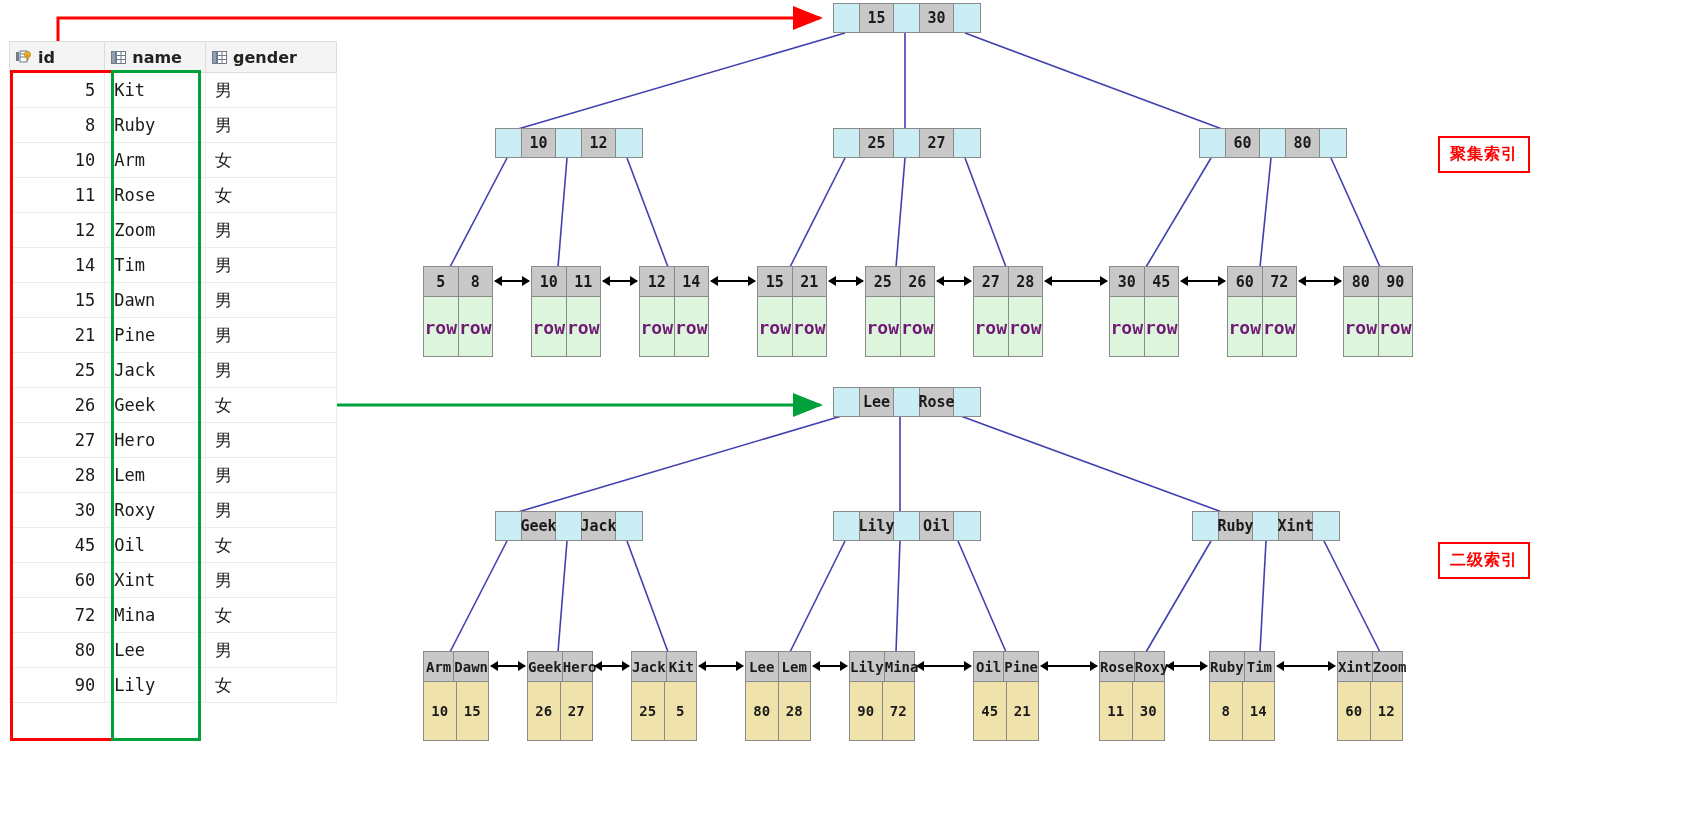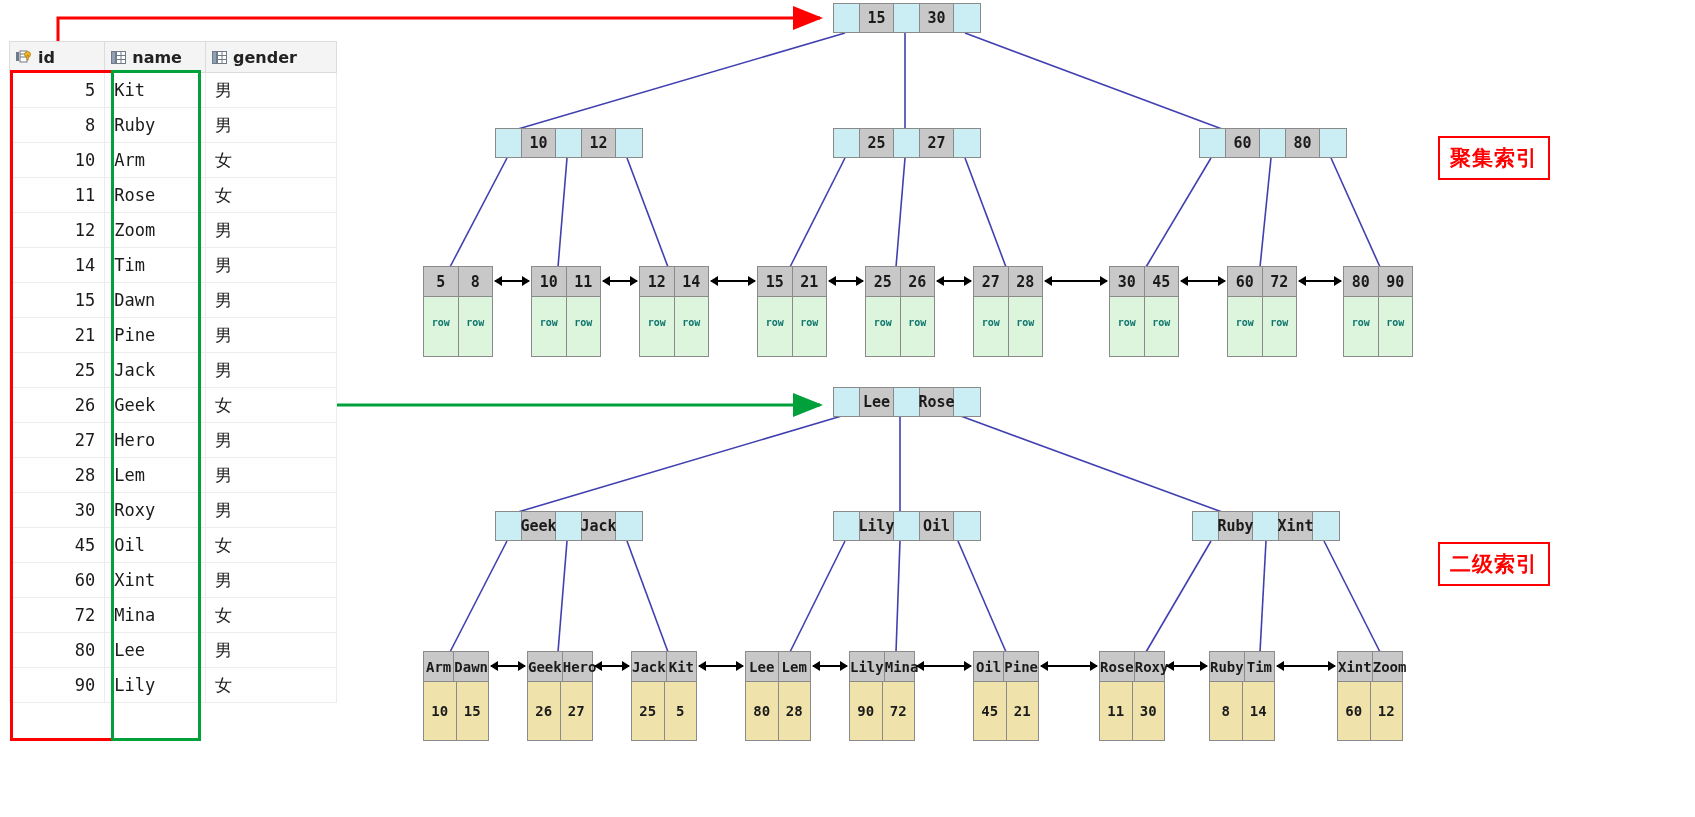--- a/index.html
+++ b/index.html
@@ -95,21 +95,21 @@
   .leaf .krow .kc:last-child{border-right:none;}
   .leaf .vrow{display:flex;border-top:1px solid #8a8a8a;}
   .leaf .vrow .vc{
     flex:1;display:flex;align-items:center;justify-content:center;
     box-sizing:border-box;border-right:1px solid #8a8a8a;
   }
   .leaf .vrow .vc:last-child{border-right:none;}
 
   .leaf.clustered .vrow{height:59px;}
   .leaf.clustered .vrow .vc{
-    background:#ddf5dd;color:#0f766e;font-size:10px;font-weight:bold;
+    background:#ddf5dd;color:#701a75;font-size:18px;font-weight:bold;
     align-items:flex-start;padding-top:20px;
   }
   .leaf.secondary .krow .kc{font-size:14px;}
   .leaf.secondary .vrow{height:58px;}
   .leaf.secondary .vrow .vc{
     background:#efe3ab;color:#1b1b1b;font-size:14px;font-weight:bold;
   }
 
   
   .sibling{position:absolute;height:2px;background:#000;}
@@ -120,21 +120,21 @@
   .sibling::before{left:-1px;border-right:8px solid #000;}
   .sibling::after{right:-1px;border-left:8px solid #000;}
 
   
   .seclabel{
     position:absolute;
     border:2px solid #ff0000;
     color:#ff0000;
     background:#fff;
     font-family:"DejaVu Sans","Liberation Sans",sans-serif;
-    font-size:21px;font-weight:bold;
+    font-size:16px;font-weight:bold;
     padding:6px 10px;
     letter-spacing:1px;
     white-space:nowrap;
   }
   svg.edges{position:absolute;left:0;top:0;width:1695px;height:817px;overflow:visible;}
 </style>
 </head>
 <body>
 
 <div id="stage">

